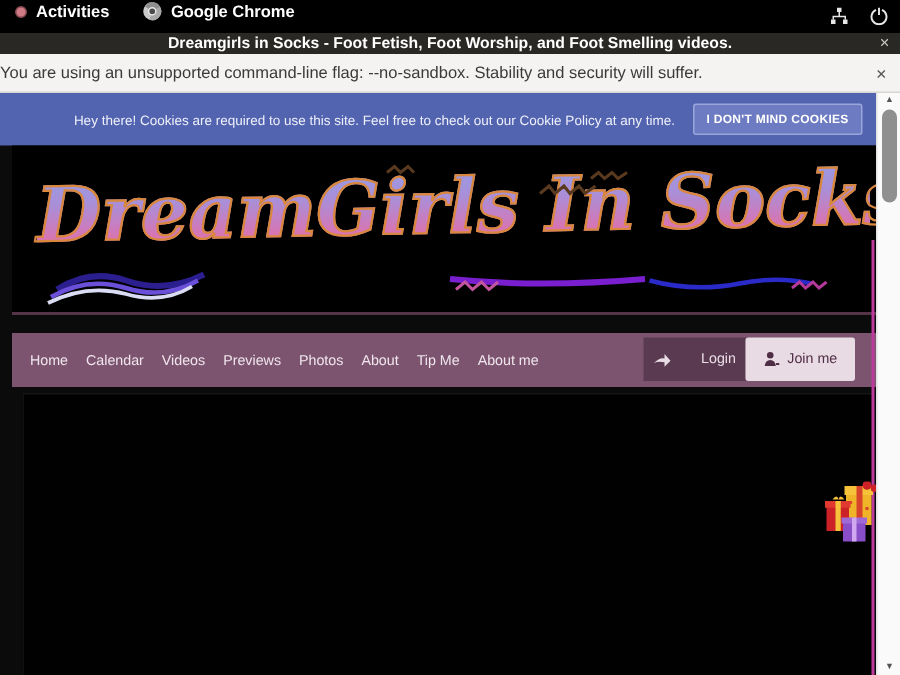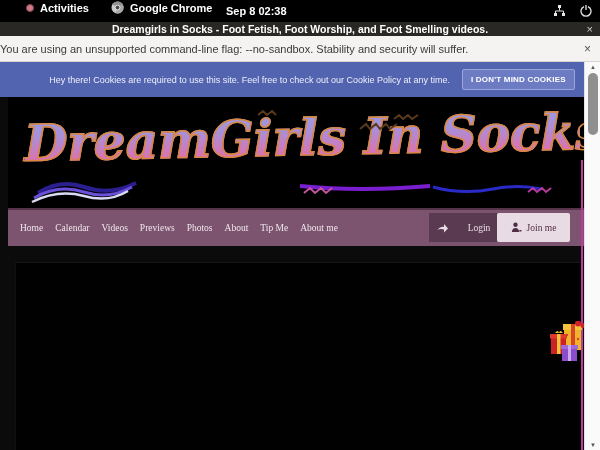--- a/index.html
+++ b/index.html
@@ -2,21 +2,21 @@
 <html><head>
 <meta charset="utf-8">
 <style>
   html,body{margin:0;padding:0;background:#000;}
   *{box-sizing:border-box;}
   #screen{position:relative;width:600px;height:450px;overflow:hidden;background:#000;
           font-family:"Liberation Sans",sans-serif;}
 
   
   .gnome-bar{position:absolute;left:0;top:0;width:600px;height:15px;background:#000;
-             display:flex;align-items:center;color:#fff;font-size:11px;font-weight:700;padding-left:16px;}
+             display:flex;align-items:center;color:#fff;font-size:11px;font-weight:700;}
   .gb-left{display:flex;align-items:center;gap:6px;padding-left:10px;}
   .rec-dot{width:8px;height:8px;border-radius:50%;background:#cf7b85;border:1px solid #8a4a52;}
   .gb-app{display:flex;align-items:center;gap:6px;margin-left:22px;}
   .gb-clock{position:absolute;left:226px;top:0;height:22px;display:flex;align-items:center;}
   .gb-right{position:absolute;right:8px;top:0;height:22px;display:flex;align-items:center;gap:14px;}
 
   
   .titlebar{position:absolute;left:0;top:22px;width:600px;height:14px;background:#2a2824;
             color:#fff;font-size:10.5px;font-weight:700;display:flex;align-items:center;justify-content:center;text-align:center;}
   .titlebar .close{position:absolute;right:7px;top:0;height:14px;display:flex;align-items:center;
@@ -50,21 +50,21 @@
   .site{position:absolute;left:8px;top:35px;width:576px;}
 
   .site-header{position:relative;width:576px;height:113px;background:#000;border-bottom:2px solid #553349;overflow:hidden;}
   .logo-text{position:absolute;left:16px;top:8px;width:556px;
              font-family:"DejaVu Serif",serif;font-style:italic;font-weight:700;font-size:50px;line-height:1.3;
              background:linear-gradient(180deg,#93a0e8 0%,#a98fd8 40%,#d874b2 75%,#ec86b0 100%);
              -webkit-background-clip:text;background-clip:text;color:transparent;
              -webkit-text-stroke:1.5px #d8873d;transform:rotate(-1.2deg);white-space:nowrap;}
   .header-decor{position:absolute;left:0;top:0;width:576px;height:113px;pointer-events:none;}
 
-  .navbar{position:relative;width:576px;height:36px;background:#7c5470;margin-top:0;font-family:Liberation Serif, serif;}
+  .navbar{position:relative;width:576px;height:36px;background:#7c5470;margin-top:12px;}
   .nav-links{position:absolute;left:12px;top:0;height:36px;display:flex;align-items:center;gap:12px;}
   .nav-link{color:#f0e6ec;font-size:9.5px;cursor:pointer;white-space:nowrap;}
   .auth{position:absolute;right:14px;top:3px;height:29px;display:flex;}
   .btn-login{width:68px;height:29px;background:#5a3a51;display:flex;align-items:center;justify-content:center;gap:19px;
              color:#e9dde5;font-size:9.5px;cursor:pointer;}
   .btn-join{width:73px;height:29px;background:#e9dbe4;border-radius:2px;display:flex;align-items:center;justify-content:center;gap:5px;
             color:#4f2d45;font-size:9.5px;cursor:pointer;}
 
   .main-content{position:absolute;left:15px;top:200px;width:566px;height:188px;background:#010101;
                 border-top:1px solid #161616;border-left:1px solid #101010;}
@@ -83,21 +83,20 @@
     </div>
     <div class="gb-app">
       <svg width="13" height="13" viewBox="0 0 13 13">
         <circle cx="6.5" cy="6.5" r="6" fill="#c9c9c9"></circle>
         <path d="M6.5 6.5 L1.4 3.2 A6 6 0 0 1 11.8 3.6 Z" fill="#8f8f8f"></path>
         <path d="M6.5 6.5 L11.8 3.6 A6 6 0 0 1 4.6 12.2 Z" fill="#a8a8a8"></path>
         <circle cx="6.5" cy="6.5" r="2.4" fill="#4a4a4a" stroke="#e6e6e6" stroke-width="1"></circle>
       </svg>
       <span>Google Chrome</span>
     </div>
-    <div class="gb-clock">Sep 8 02:38</div>
     <div class="gb-right">
       <svg width="13" height="12" viewBox="0 0 13 12">
         <rect x="5" y="0" width="3" height="3" fill="#e6e6e6"></rect>
         <rect x="1" y="8" width="3" height="3" fill="#e6e6e6"></rect>
         <rect x="9" y="8" width="3" height="3" fill="#e6e6e6"></rect>
         <path d="M6.5 3 v2.5 M2.5 8 v-2 h8 v2" stroke="#e6e6e6" stroke-width="1" fill="none"></path>
       </svg>
       <svg width="12" height="12" viewBox="0 0 12 12">
         <path d="M4 1.6 A5 5 0 1 0 8 1.6" stroke="#e6e6e6" stroke-width="1.3" fill="none"></path>
         <line x1="6" y1="0" x2="6" y2="5" stroke="#e6e6e6" stroke-width="1.3"></line>

